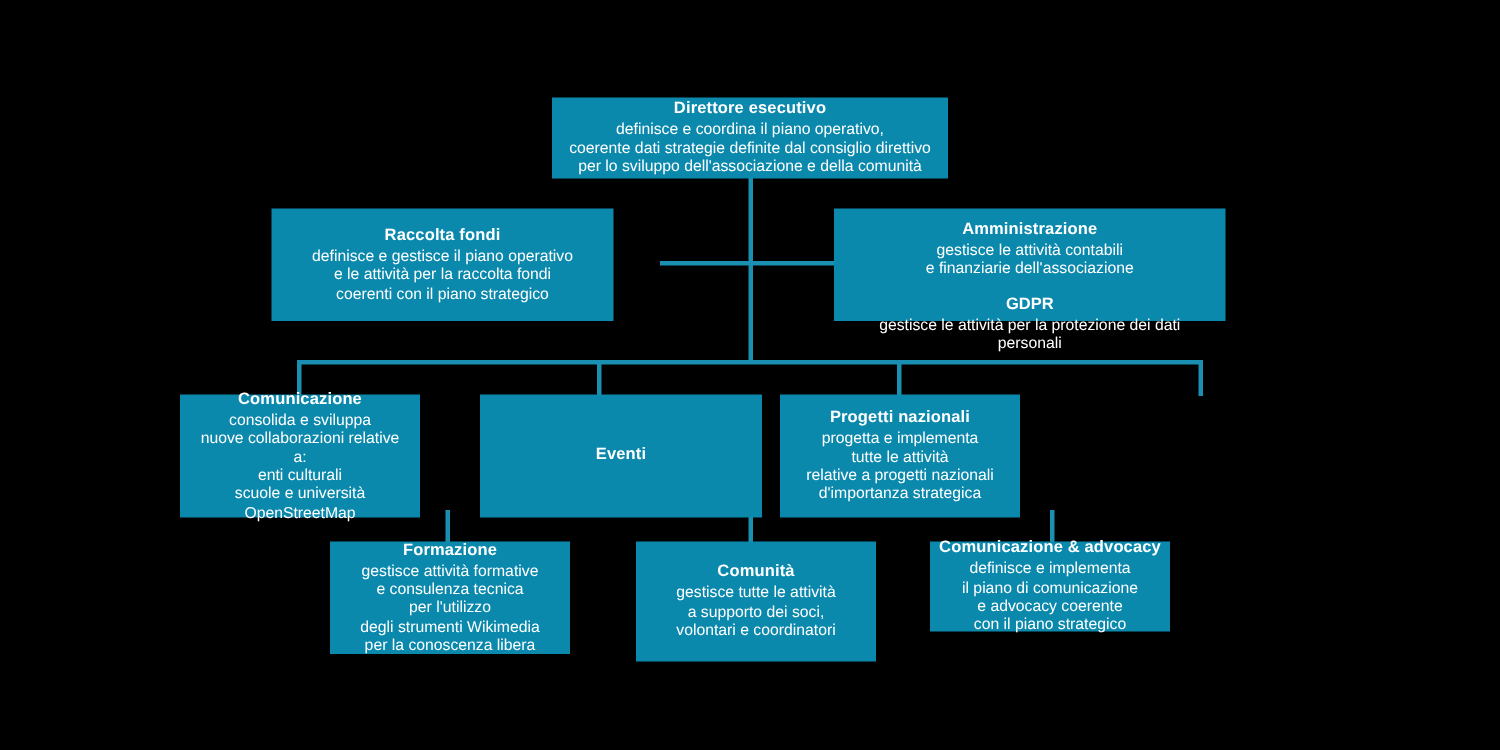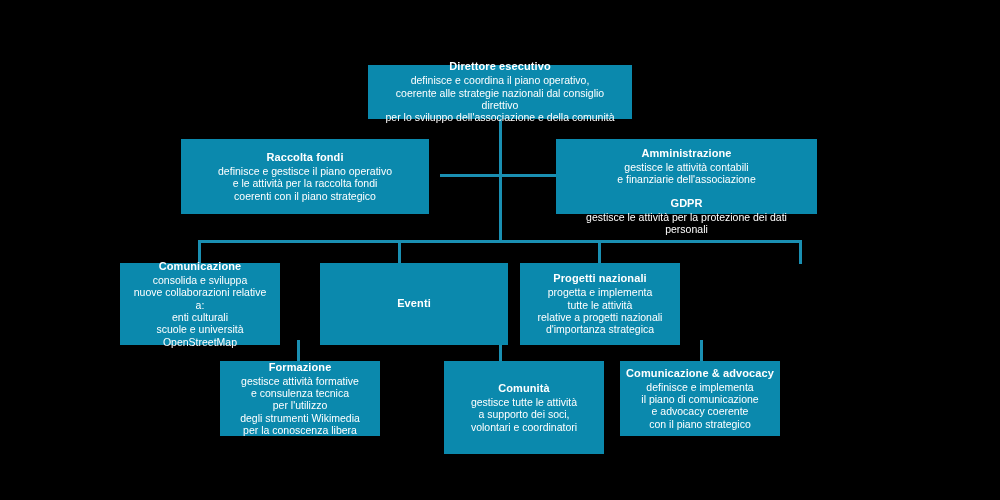--- a/index.html
+++ b/index.html
@@ -75,25 +75,25 @@
   <div class="conn v" style="left:598px; top:240px; height:24px;"></div>
   <div class="conn v" style="left:799px; top:240px; height:24px;"></div>
 
   <div class="conn v" style="left:297px; top:340px; height:22px;"></div>
   <div class="conn v" style="left:499px; top:340px; height:22px;"></div>
   <div class="conn v" style="left:700px; top:340px; height:22px;"></div>
 
   <div class="node" style="left:368px; top:65px; width:264px; height:54px;">
     <div class="title">Direttore esecutivo</div>
     <div class="desc">definisce e coordina il piano operativo,
-coerente alle strategie nazionali dal consiglio direttivo
+coerente dati strategie definite dal consiglio direttivo
 per lo sviluppo dell'associazione e della comunità</div>
   </div>
 
-  <div class="node" style="left:181px; top:139px; width:248px; height:75px;">
+  <div class="node" style="left:181px; top:139px; width:228px; height:75px;">
     <div class="title">Raccolta fondi</div>
     <div class="desc">definisce e gestisce il piano operativo
 e le attività per la raccolta fondi
 coerenti con il piano strategico</div>
   </div>
 
   <div class="node" style="left:556px; top:139px; width:261px; height:75px; justify-content:space-between; padding-top:8px;">
     <div class="title">Amministrazione</div>
     <div class="desc">gestisce le attività contabili
 e finanziarie dell'associazione</div>
@@ -125,28 +125,28 @@
 
   <div class="node" style="left:220px; top:361px; width:160px; height:75px;">
     <div class="title">Formazione</div>
     <div class="desc">gestisce attività formative
 e consulenza tecnica
 per l'utilizzo
 degli strumenti Wikimedia
 per la conoscenza libera</div>
   </div>
 
-  <div class="node" style="left:444px; top:361px; width:160px; height:93px;">
+  <div class="node" style="left:424px; top:361px; width:160px; height:80px;">
     <div class="title">Comunità</div>
     <div class="desc">gestisce tutte le attività
 a supporto dei soci,
 volontari e coordinatori</div>
   </div>
 
-  <div class="node" style="left:620px; top:361px; width:160px; height:75px;">
+  <div class="node" style="left:620px; top:361px; width:160px; height:60px;">
     <div class="title">Comunicazione &amp; advocacy</div>
     <div class="desc">definisce e implementa
 il piano di comunicazione
 e advocacy coerente
 con il piano strategico</div>
   </div>
 
 </div>
 
 </body></html>

